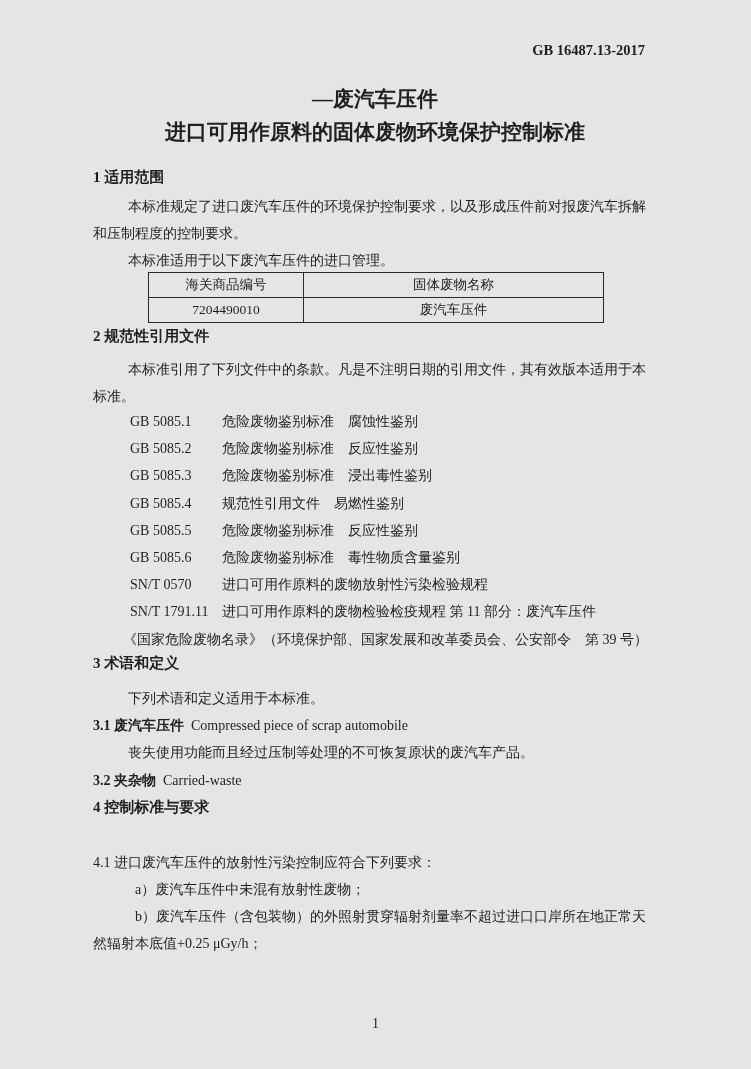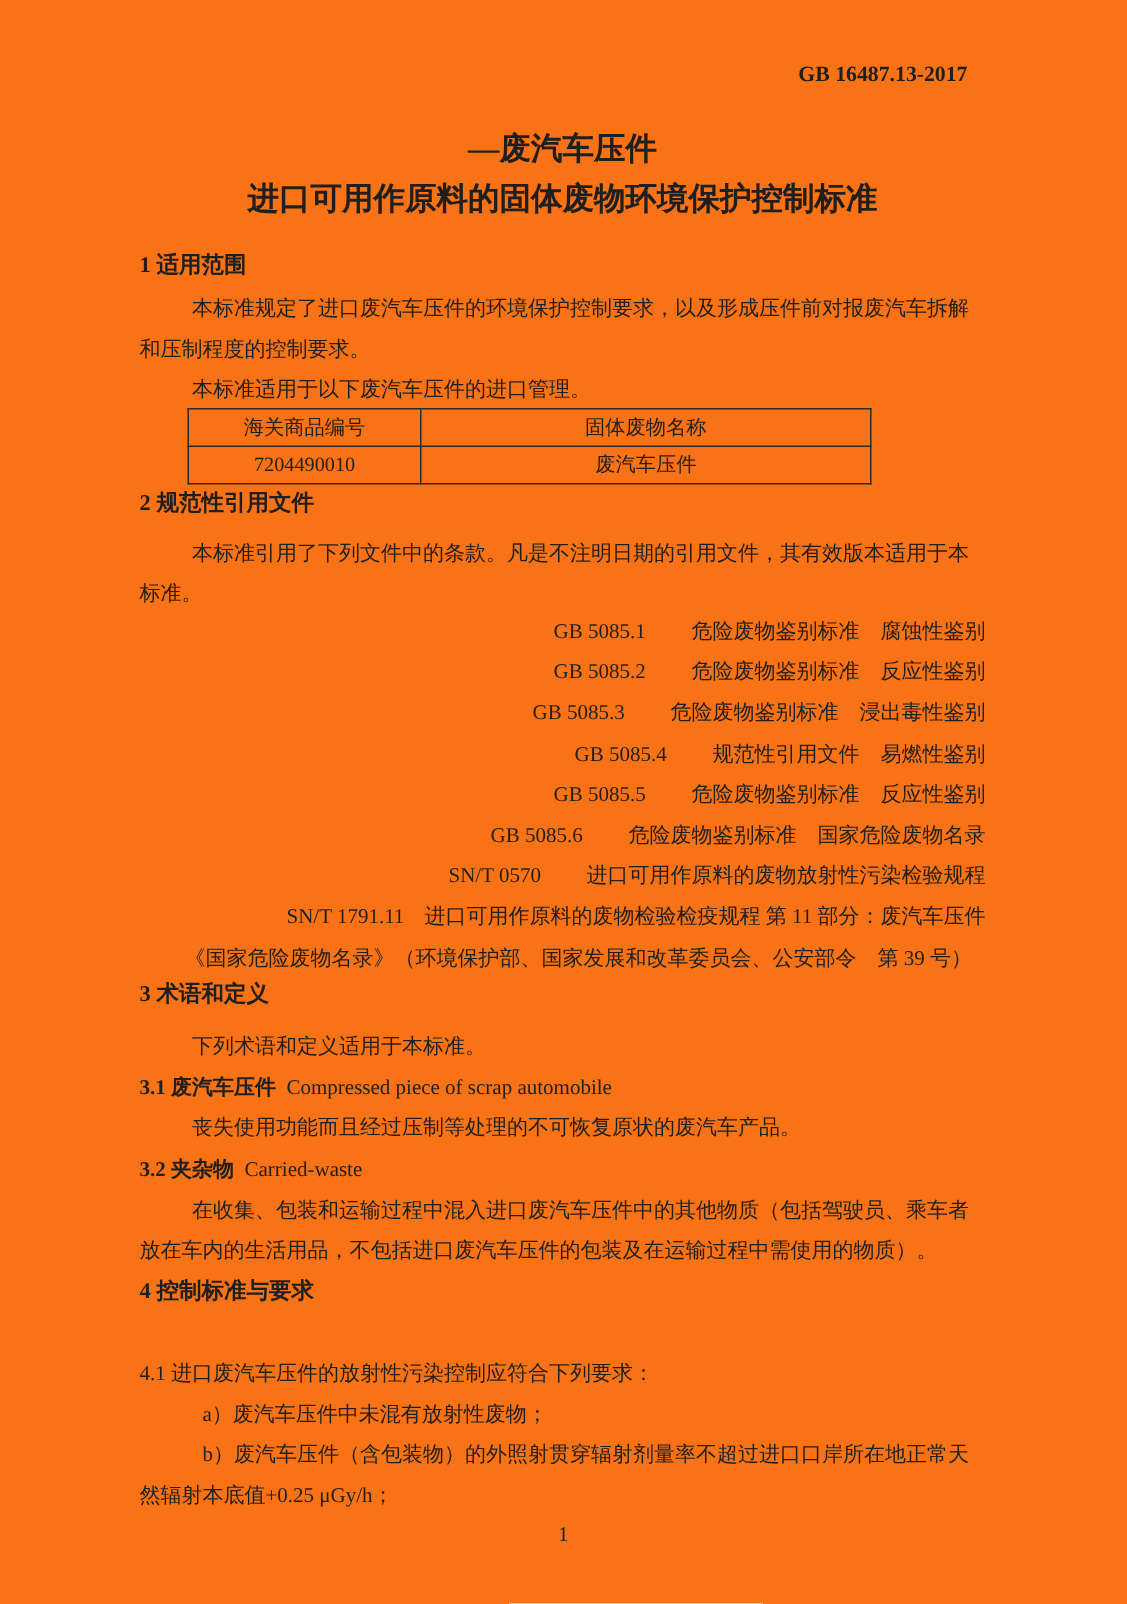--- a/index.html
+++ b/index.html
@@ -2,21 +2,21 @@
 <html><head>
 <meta charset="utf-8">
 <style>
   * { box-sizing: border-box; }
   html, body { margin: 0; padding: 0; background: #ffffff; }
   .page {
     position: relative;
     width: 751px;
     height: 1069px;
     margin: 0 auto;
-    background: #f97316;
+    background: #e5e5e5;
     color: #1f1f1f;
     font-family: "Liberation Serif", "DejaVu Serif", serif;
     padding: 42px 94px 0 93px;
     overflow: hidden;
   }
   .doc-number {
     text-align: right;
     padding-right: 12px;
     font-weight: bold;
     font-size: 14.5px;
@@ -44,41 +44,40 @@
     font-size: 14px;
     line-height: 27px;
   }
   p.indent { text-indent: 2.5em; }
   #s1-p1 { margin-top: 7px; }
   #s2-intro { margin-top: 11px; }
   #s3-intro { margin-top: 13px; }
   #s4-clause { margin-top: 33px; }
   .hs-table {
     border-collapse: collapse;
-    margin: -2px 0 0 32px;
+    margin: -2px 0 0 55px;
     width: 455px;
     table-layout: fixed;
   }
   .hs-table th, .hs-table td {
     border: 1px solid #2a2a2a;
     height: 25px;
     text-align: center;
     vertical-align: middle;
     font-weight: normal;
     font-size: 13.5px;
     padding: 0;
   }
   .ref-list { margin-top: -2px; }
   .ref-row {
     display: flex;
     margin-left: 37px;
     font-size: 14px;
     line-height: 27.2px;
     white-space: pre-wrap;
-    justify-content: flex-end;
   }
   .ref-code { flex: none; min-width: 92px; }
   .ref-footnote {
     margin-left: 30px;
     font-size: 14px;
     line-height: 27.2px;
   }
   .term-heading {
     font-size: 14px;
     line-height: 27px;
@@ -150,21 +149,21 @@
     <div class="ref-row">
       <span class="ref-code">GB 5085.4</span>
       <span class="ref-title">规范性引用文件　易燃性鉴别</span>
     </div>
     <div class="ref-row">
       <span class="ref-code">GB 5085.5</span>
       <span class="ref-title">危险废物鉴别标准　反应性鉴别</span>
     </div>
     <div class="ref-row">
       <span class="ref-code">GB 5085.6</span>
-      <span class="ref-title">危险废物鉴别标准　国家危险废物名录</span>
+      <span class="ref-title">危险废物鉴别标准　毒性物质含量鉴别</span>
     </div>
     <div class="ref-row">
       <span class="ref-code">SN/T 0570</span>
       <span class="ref-title">进口可用作原料的废物放射性污染检验规程</span>
     </div>
     <div class="ref-row">
       <span class="ref-code">SN/T 1791.11</span>
       <span class="ref-title">进口可用作原料的废物检验检疫规程 第 11 部分：废汽车压件</span>
     </div>
     <div class="ref-footnote">《国家危险废物名录》（环境保护部、国家发展和改革委员会、公安部令　第 39 号）</div>
@@ -173,21 +172,20 @@
   <h2 class="section" id="s3-heading">3 术语和定义</h2>
   <p class="indent" id="s3-intro">下列术语和定义适用于本标准。</p>
 
   <div id="term-1">
     <p class="term-heading"><span class="term-label">3.1 废汽车压件</span>&nbsp;&nbsp;<span class="term-en">Compressed piece of scrap automobile</span></p>
     <p class="indent">丧失使用功能而且经过压制等处理的不可恢复原状的废汽车产品。</p>
   </div>
 
   <div id="term-2">
     <p class="term-heading"><span class="term-label">3.2 夹杂物</span>&nbsp;&nbsp;<span class="term-en">Carried-waste</span></p>
-    <p class="indent">在收集、包装和运输过程中混入进口废汽车压件中的其他物质（包括驾驶员、乘车者放在车内的生活用品，不包括进口废汽车压件的包装及在运输过程中需使用的物质）。</p>
   </div>
 
   <h2 class="section" id="s4-heading">4 控制标准与要求</h2>
   <p id="s4-clause">4.1 进口废汽车压件的放射性污染控制应符合下列要求：</p>
   <p class="list-item">a）废汽车压件中未混有放射性废物；</p>
   <p class="list-item">b）废汽车压件（含包装物）的外照射贯穿辐射剂量率不超过进口口岸所在地正常天然辐射本底值+0.25 μGy/h；</p>
 
   <div class="page-number">1</div>
 
 </div>

